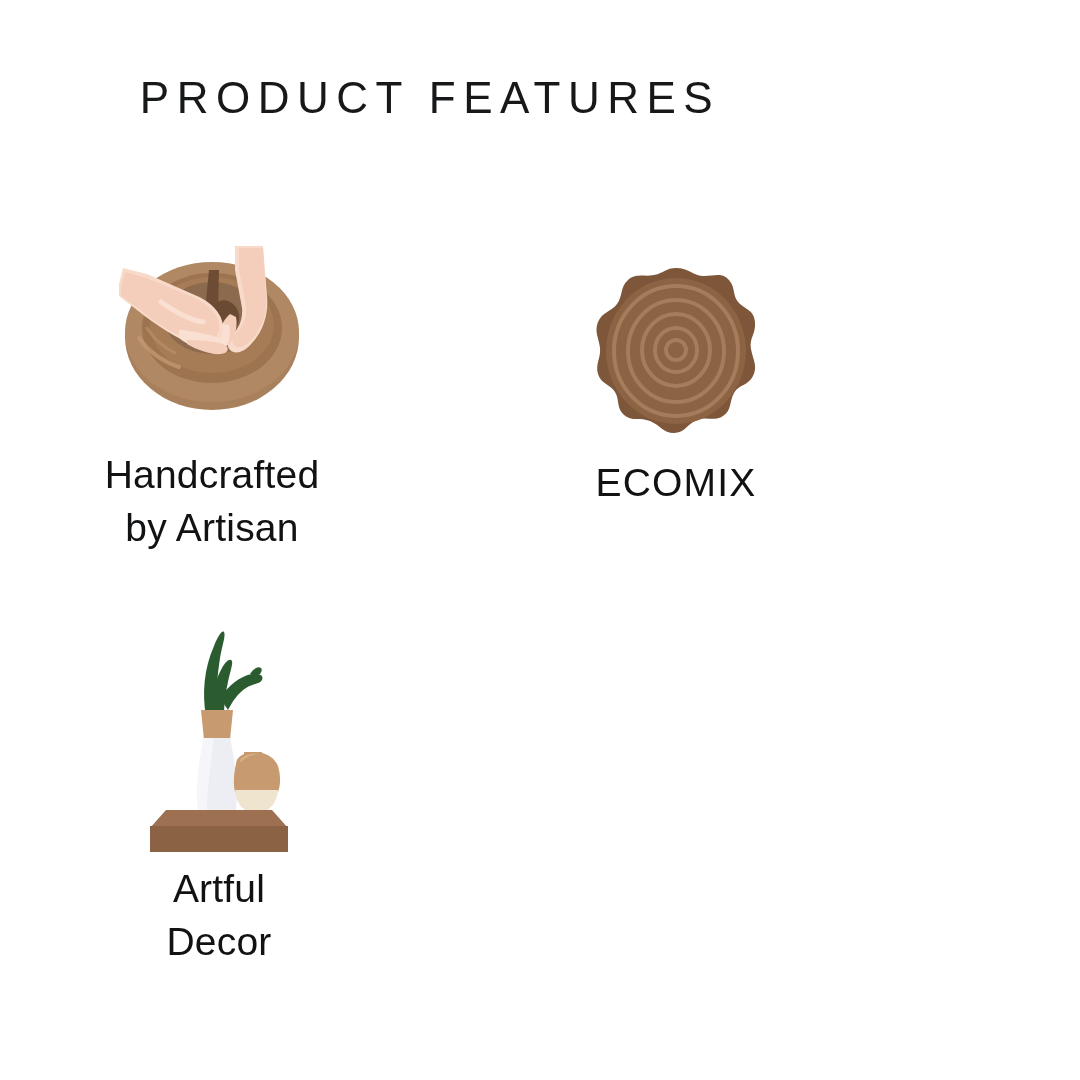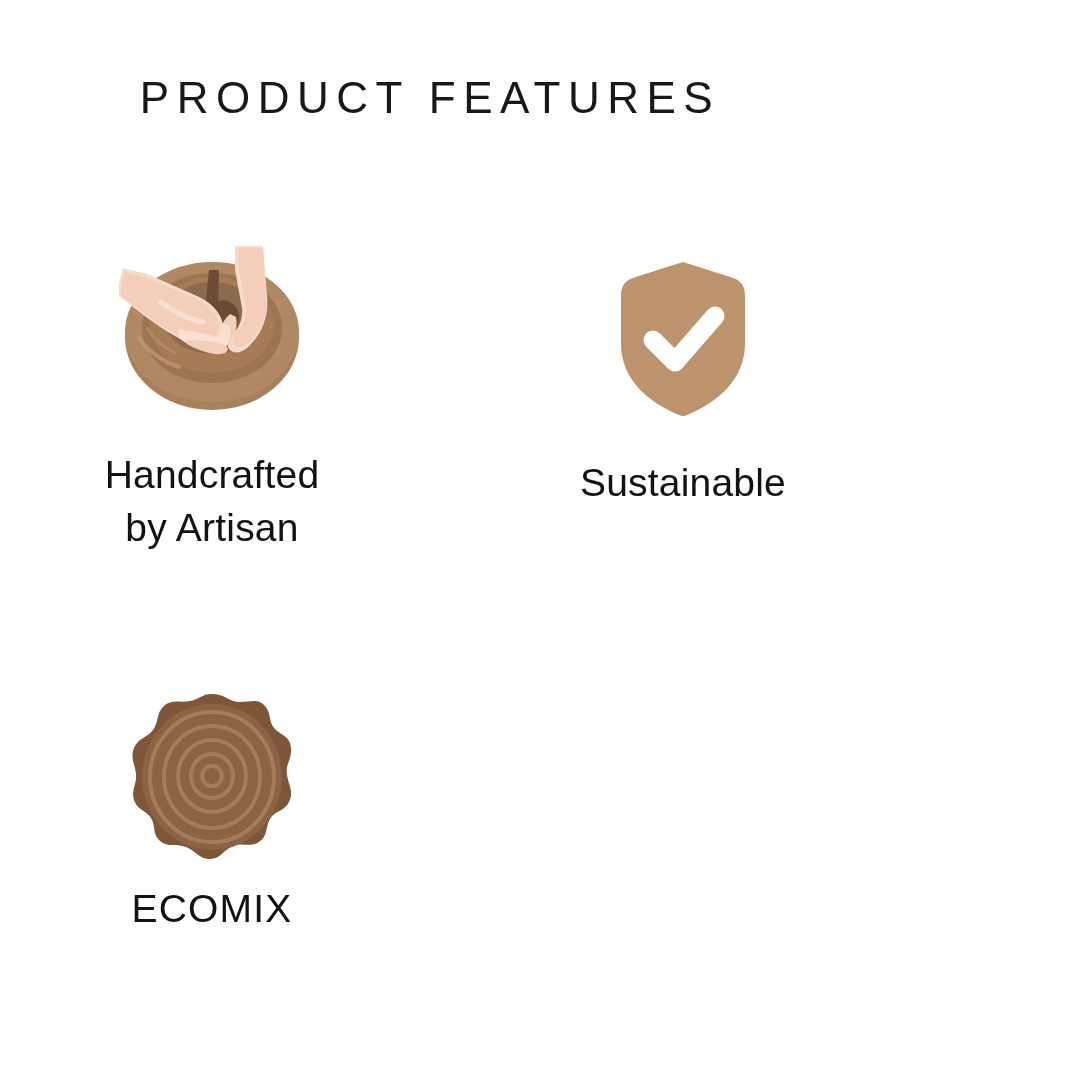--- a/index.html
+++ b/index.html
@@ -159,38 +159,20 @@
                    C107 103, 98 102, 90 101
                    C80 100, 72 100, 70 100 Z" fill="#F5CEBB"></path>
 
           <path d="M44 62 C58 72, 74 80, 86 82" stroke="#FAE0D2" stroke-width="5" fill="none" stroke-linecap="round"></path>
         </svg>
       </div>
       <div class="feature-label">Handcrafted
 by Artisan</div>
     </div>
 
-    <div class="feature cell-2">
-      <div class="feature-icon">
-        <svg width="128" height="158" viewBox="0 0 128 158" xmlns="http://www.w3.org/2000/svg">
-          <path d="M64 2
-                   C 64 2, 96 12, 114 18
-                   C 123 21, 126 27, 126 36
-                   L126 84
-                   C126 118, 100 142, 68 155
-                   C65 156.5, 63 156.5, 60 155
-                   C28 142, 2 118, 2 84
-                   L2 36
-                   C2 27, 5 21, 14 18
-                   C32 12, 64 2, 64 2 Z" fill="#BC936C"></path>
-          <path d="M34 80 L56 102 L96 56" stroke="#FFFFFF" stroke-width="19" fill="none" stroke-linecap="round" stroke-linejoin="round"></path>
-        </svg>
-      </div>
-      <div class="feature-label">Sustainable</div>
-    </div>
 
     <div class="feature cell-3">
       <div class="feature-icon">
         <svg width="166" height="170" viewBox="0 0 166 170" xmlns="http://www.w3.org/2000/svg">
 
           <path d="M83 2
                    C 96 2, 100 10, 111 10
                    C 122 10, 129 6, 136 14
                    C 143 22, 139 30, 146 37
                    C 153 44, 161 44, 162 56
@@ -216,15 +198,67 @@
           <ellipse cx="83" cy="85" rx="62" ry="65" fill="none" stroke="#A57D5C" stroke-width="4"></ellipse>
           <ellipse cx="83" cy="85" rx="48" ry="51" fill="none" stroke="#A57D5C" stroke-width="4"></ellipse>
           <ellipse cx="83" cy="84" rx="34" ry="36" fill="none" stroke="#A57D5C" stroke-width="4"></ellipse>
           <ellipse cx="83" cy="84" rx="21" ry="22" fill="none" stroke="#A57D5C" stroke-width="4"></ellipse>
           <ellipse cx="83" cy="84" rx="10" ry="10" fill="none" stroke="#A57D5C" stroke-width="4"></ellipse>
         </svg>
       </div>
       <div class="feature-label caps">ECOMIX</div>
     </div>
 
+    <div class="feature cell-4">
+      <div class="feature-icon">
+        <svg width="150" height="218" viewBox="0 0 150 218" xmlns="http://www.w3.org/2000/svg">
+
+          <path d="M62 92
+                   C 58 70, 60 44, 70 22
+                   C 74 12, 78 6, 80 8
+                   C 82 11, 78 22, 76 34
+                   C 73 52, 72 72, 72 92 Z" fill="#2B5C30"></path>
+          <path d="M68 92
+                   C 66 76, 70 58, 78 44
+                   C 82 37, 86 34, 88 37
+                   C 89 40, 86 48, 84 58
+                   C 81 70, 80 82, 80 92 Z" fill="#2B5C30"></path>
+          <path d="M76 74
+                   C 84 62, 96 52, 108 50
+                   C 116 49, 120 52, 118 56
+                   C 116 60, 108 60, 102 64
+                   C 94 69, 88 78, 84 86 Z" fill="#2B5C30"></path>
+          <path d="M106 50 C110 44, 114 42, 117 44 C119 46, 117 50, 113 52 Z" fill="#2B5C30"></path>
+
+          <path d="M57 86 L89 86 L86 116 L60 116 Z" fill="#C79B6F"></path>
+
+          <path d="M60 114 L86 114
+                   C 92 142, 94 166, 92 186
+                   L54 186
+                   C 52 166, 54 142, 60 114 Z" fill="#EDEDF4"></path>
+          <path d="M60 114 L70 114
+                   C 66 142, 63 166, 63 186
+                   L54 186
+                   C 52 166, 54 142, 60 114 Z" fill="#F6F6FA"></path>
+
+          <path d="M100 128 L118 128 L119 136 L100 136 Z" fill="#C79B6F"></path>
+          <path d="M92 140
+                   C 92 132, 102 128, 110 128
+                   C 122 128, 133 134, 135 146
+                   C 137 156, 136 162, 134 168
+                   L91 168
+                   C 89 160, 90 148, 92 140 Z" fill="#C79B6F"></path>
+          <path d="M96 136 C100 131, 108 129, 114 130 C107 131, 100 134, 97 139 Z" fill="#D8B08A"></path>
+
+          <path d="M91 166 L134 166
+                   C 133 180, 124 189, 112 189
+                   C 100 189, 92 180, 91 166 Z" fill="#EFE4CE"></path>
+
+          <path d="M22 186 L128 186 L144 204 L6 204 Z" fill="#9C7050"></path>
+          <rect x="6" y="202" width="138" height="26" fill="#8B6244"></rect>
+        </svg>
+      </div>
+      <div class="feature-label">Artful
+Decor</div>
+    </div>
 
   </div>
 </div>
 
 </body></html>

